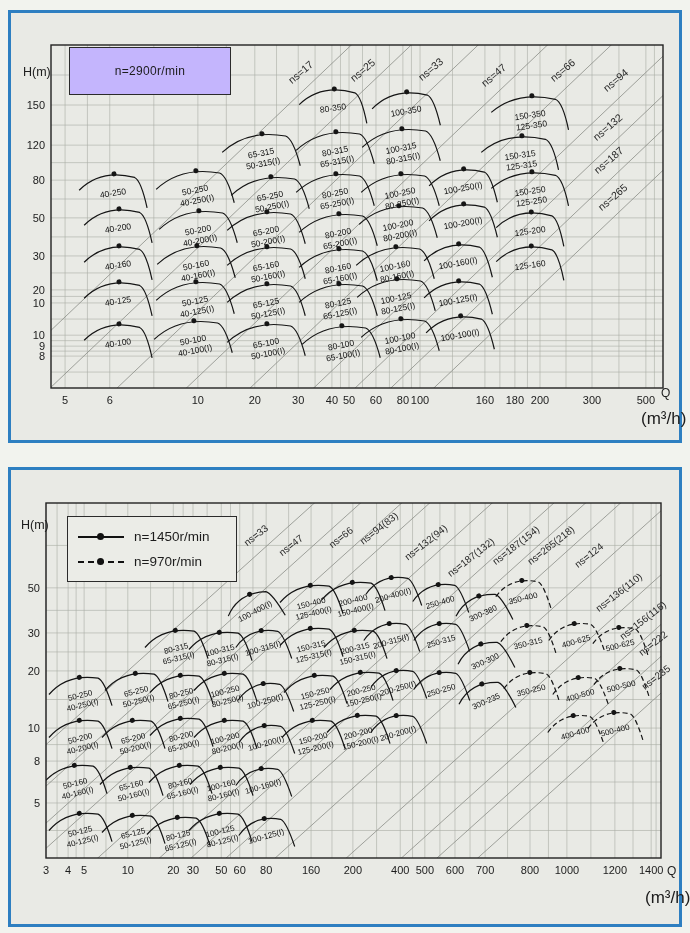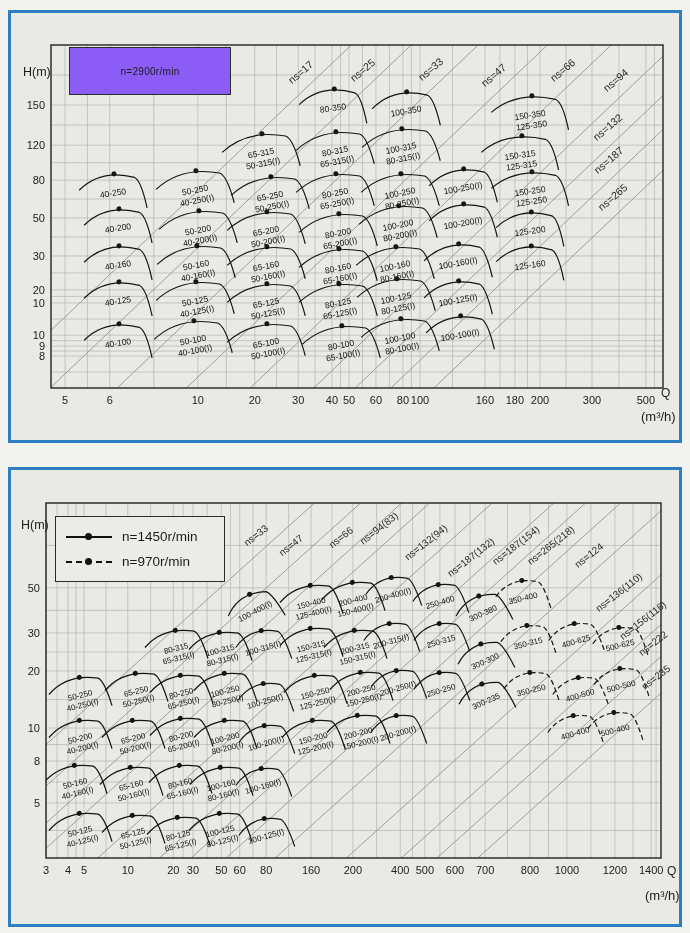--- a/index.html
+++ b/index.html
@@ -3,28 +3,28 @@
 <meta charset="utf-8">
 <style>
   html,body{margin:0;padding:0;}
   body{width:690px;height:933px;background:#eef0ea;font-family:"Liberation Sans",sans-serif;}
   .page{position:relative;width:690px;height:933px;background:#f2f3ee;overflow:hidden;}
   .panel{position:absolute;left:8px;width:674px;border:3px solid #2e7fc1;background:#e9eae5;box-sizing:border-box;}
   #panel-top{top:10px;height:433px;}
   #panel-bottom{top:467px;height:460px;}
   .panel svg{position:absolute;left:0;top:0;}
   .overlay{position:absolute;color:#1c1c1c;}
-  .title-box{border:1.2px solid #2b2b2b;background:#8b5cf6;display:flex;align-items:center;justify-content:center;font-size:10px;letter-spacing:.3px;}
+  .title-box{border:1.2px solid #2b2b2b;background:#c4b5fd;display:flex;align-items:center;justify-content:center;font-size:12px;letter-spacing:.3px;}
   .legend-box{border:1.2px solid #2b2b2b;background:#ebece7;display:flex;flex-direction:column;justify-content:center;gap:10px;padding:6px 10px;box-sizing:border-box;}
   .legend-row{display:flex;align-items:center;gap:10px;font-size:13.5px;}
   .leg-line{position:relative;width:46px;height:0;border-top:2px solid #111;flex:0 0 auto;}
   .leg-line.dashed{border-top:2px dashed #111;}
   .leg-line .dot{position:absolute;left:19px;top:-4.5px;width:7px;height:7px;border-radius:50%;background:#111;}
   .axis-label{font-size:12.5px;text-align:right;}
-  .unit-label{font-size:13px;}
+  .unit-label{font-size:17px;}
   .q-label{font-size:12px;}
   svg text{font-family:"Liberation Sans",sans-serif;}
 </style>
 </head>
 <body>
 
 <div class="page">
 
   <section class="panel" id="panel-top">
     <svg id="svg-0" width="668" height="427" viewBox="0 0 668 427">
@@ -761,21 +761,21 @@
         <text x="389.23999999999995" y="404" text-anchor="middle" font-size="11" fill="#1c1c1c">400</text>
         <text x="413.84" y="404" text-anchor="middle" font-size="11" fill="#1c1c1c">500</text>
         <text x="443.975" y="404" text-anchor="middle" font-size="11" fill="#1c1c1c">600</text>
         <text x="474.10999999999996" y="404" text-anchor="middle" font-size="11" fill="#1c1c1c">700</text>
         <text x="519.005" y="404" text-anchor="middle" font-size="11" fill="#1c1c1c">800</text>
         <text x="555.905" y="404" text-anchor="middle" font-size="11" fill="#1c1c1c">1000</text>
         <text x="603.875" y="404" text-anchor="middle" font-size="11" fill="#1c1c1c">1200</text>
         <text x="640.16" y="404" text-anchor="middle" font-size="11" fill="#1c1c1c">1400</text>
       </svg>
     <div class="overlay axis-label" style="left:10px;top:48px;">H(m)</div>
-    <div class="overlay legend-box" style="left:44px;top:46px;width:170px;height:66px;">
+    <div class="overlay legend-box" style="left:56px;top:46px;width:170px;height:66px;">
       <div class="legend-row">
         <span class="leg-line">
             <span class="dot"></span>
           </span>
         <span>n=1450r/min</span>
       </div>
       <div class="legend-row">
         <span class="leg-line dashed">
             <span class="dot"></span>
           </span>

